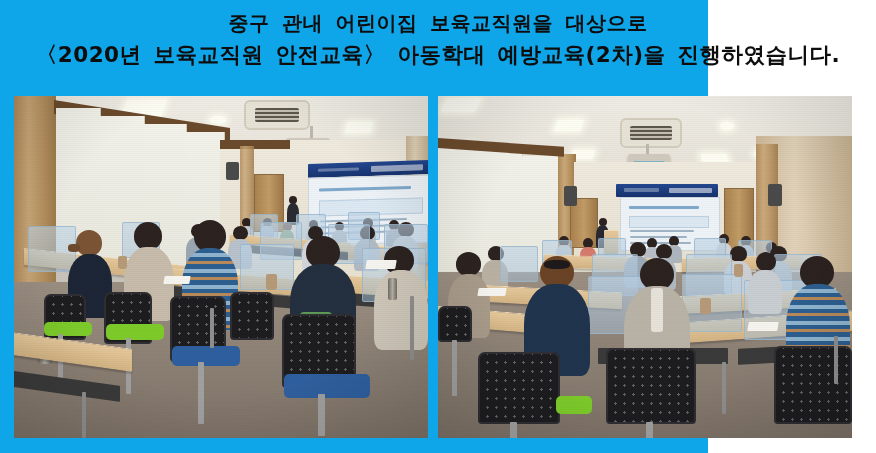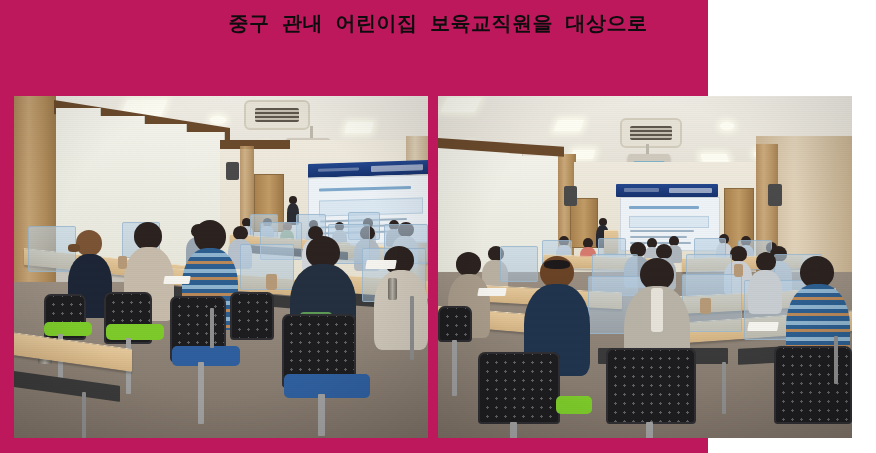--- a/index.html
+++ b/index.html
@@ -12,21 +12,21 @@
     width: 876px;
     height: 453px;
     overflow: hidden;
     font-family: "DejaVu Sans", "Liberation Sans", sans-serif;
     color: #111111;
   }
   .page {
     position: relative;
     width: 708px;
     height: 453px;
-    background: #be185d;
+    background: #0ea5e9;
   }
 
   
   .caption {
     position: absolute;
     left: 0;
     top: 0;
     width: 876px;
     padding-top: 8px;
     text-align: center;
@@ -305,20 +305,21 @@
     pointer-events: none;
   }
 </style>
 </head>
 <body>
 
 <div class="page">
 
   <div class="caption">
     <span class="caption-line caption-line-1">중구 관내 어린이집 보육교직원을 대상으로</span>
+    <span class="caption-line caption-line-2">〈2020년 보육교직원 안전교육〉 아동학대 예방교육(2차)을 진행하였습니다.</span>
   </div>
 
   <div class="photo-row">
 
     <div class="photo">
       <div class="scene">
 
         <div class="ceiling" style="height:120px;"></div>
         <div class="ceil-light" style="left:110px;top:4px;width:40px;height:16px;transform:skewX(-22deg);"></div>
         <div class="ceil-light" style="left:196px;top:20px;width:16px;height:8px;border-radius:50%;"></div>

